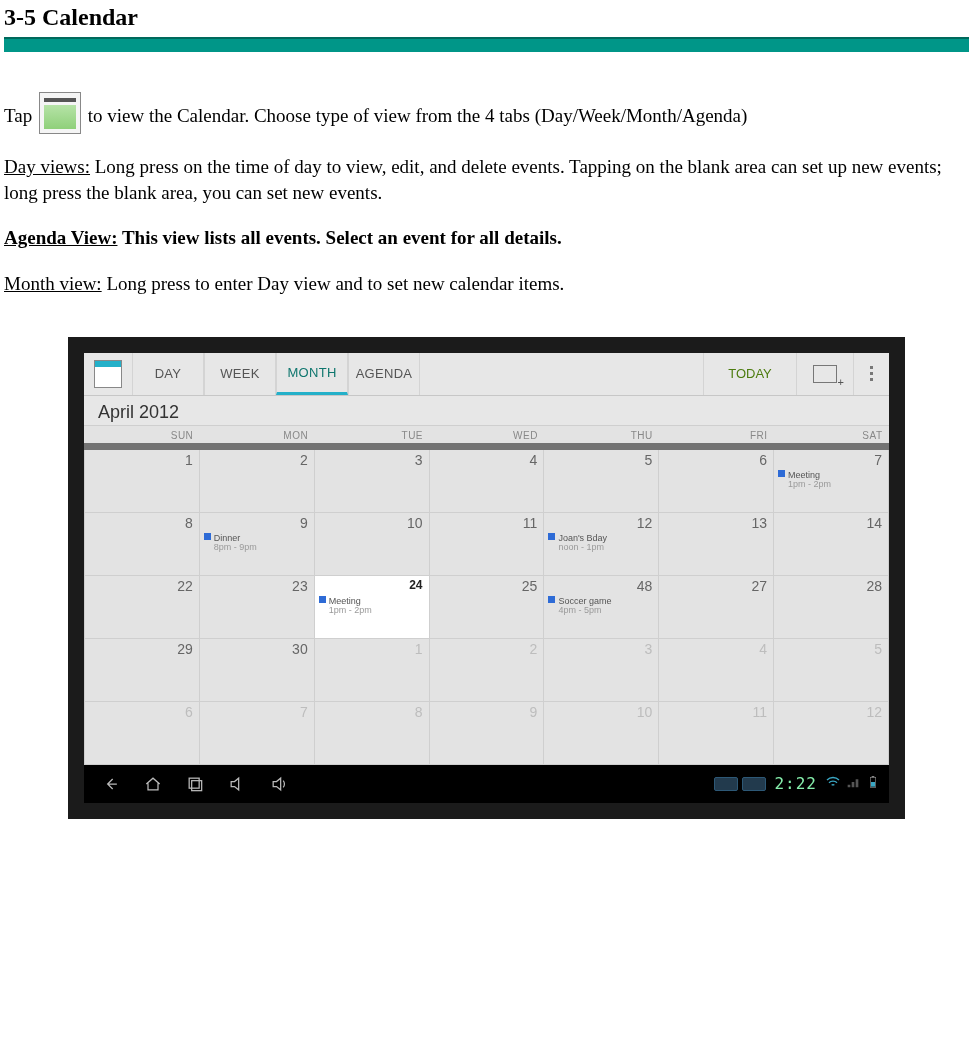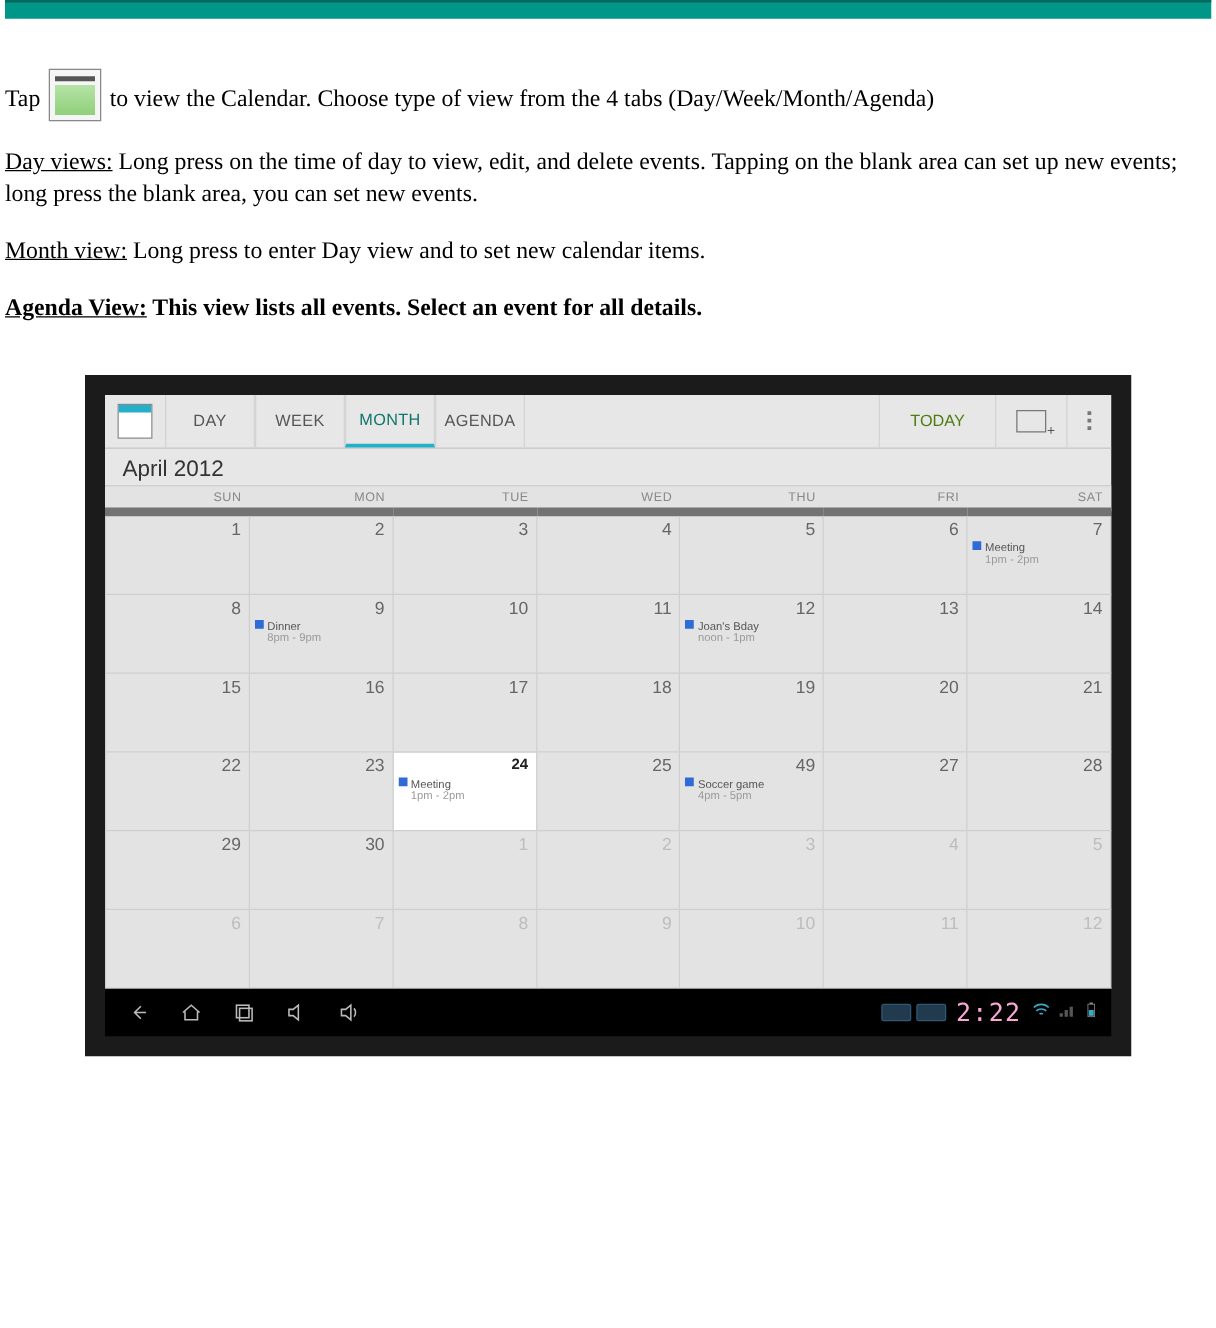--- a/index.html
+++ b/index.html
@@ -130,47 +130,48 @@
   }
   .sysbar .navbtn{
     width:42px;height:26px;display:flex;align-items:center;justify-content:center;
   }
   .sysbar .navbtn svg{width:20px;height:20px;stroke:#bbb;fill:none;stroke-width:1.5;}
   .sysbar .s{flex:1;}
   .pill{
     display:inline-block;width:22px;height:12px;background:#223a4d;border-radius:2px;margin:0 2px;border:1px solid #2d5876;
   }
   .clock{
-    font-family:monospace;font-size:20px;color:#f9a8d4;letter-spacing:1px;margin:0 6px;
+    font-family:monospace;font-size:16px;color:#86efac;letter-spacing:1px;margin:0 6px;
   }
   .wifi,.batt,.sig{margin:0 2px;}
   .wifi svg,.batt svg,.sig svg{width:16px;height:16px;}
 </style>
 </head>
 <body>
 
 <div class="page">
+  <h2 class="section-title">3-5 Calendar</h2>
   <div class="teal-bar"></div>
 
   <p>
     <span>Tap </span>
     <span class="calendar-icon-inline"></span>
     <span> to view the Calendar.    Choose type of view from the 4 tabs (Day/Week/Month/Agenda)</span>
   </p>
 
   <p>
     <span class="u">Day views:</span><span> Long press on the time of day to view, edit, and delete events.    Tapping on the blank area can set up new events; long press the blank area, you can set new events.</span>
   </p>
 
   <p>
+    <span class="u b">Agenda View:</span><span class="b"> This view lists all events. Select an event for all details.</span>
+  </p>
+
+  <p>
     <span class="u">Month view:</span><span> Long press to enter Day view and to set new calendar items.</span>
-  </p>
-
-  <p>
-    <span class="u b">Agenda View:</span><span class="b"> This view lists all events. Select an event for all details.</span>
   </p>
 
 
   <div class="device">
 
     <div class="topbar">
       <div class="mini-cal">
           <div class="mini-cal-glyph"></div>
         </div>
       <div class="tabs">
@@ -252,57 +253,34 @@
             </td>
             <td class="cell">
               <div class="num">13</div>
             </td>
             <td class="cell">
               <div class="num">14</div>
             </td>
           </tr>
           <tr>
             <td class="cell">
-              <div class="num">15</div>
-            </td>
-            <td class="cell">
-              <div class="num">16</div>
-            </td>
-            <td class="cell">
-              <div class="num">17</div>
-            </td>
-            <td class="cell">
-              <div class="num">18</div>
-            </td>
-            <td class="cell">
-              <div class="num">19</div>
-            </td>
-            <td class="cell">
-              <div class="num">20</div>
-            </td>
-            <td class="cell">
-              <div class="num">21</div>
-            </td>
-          </tr>
-          <tr>
-            <td class="cell">
               <div class="num">22</div>
             </td>
             <td class="cell">
               <div class="num">23</div>
             </td>
             <td class="cell today">
               <div class="num">24</div>
               <div class="ev"><span class="dot"></span><span>Meeting</span><span class="t">1pm - 2pm</span></div>
             </td>
             <td class="cell">
               <div class="num">25</div>
             </td>
             <td class="cell">
-              <div class="num">49</div>
+              <div class="num">48</div>
               <div class="ev"><span class="dot"></span><span>Soccer game</span><span class="t">4pm - 5pm</span></div>
             </td>
             <td class="cell">
               <div class="num">27</div>
             </td>
             <td class="cell">
               <div class="num">28</div>
             </td>
           </tr>
           <tr>

